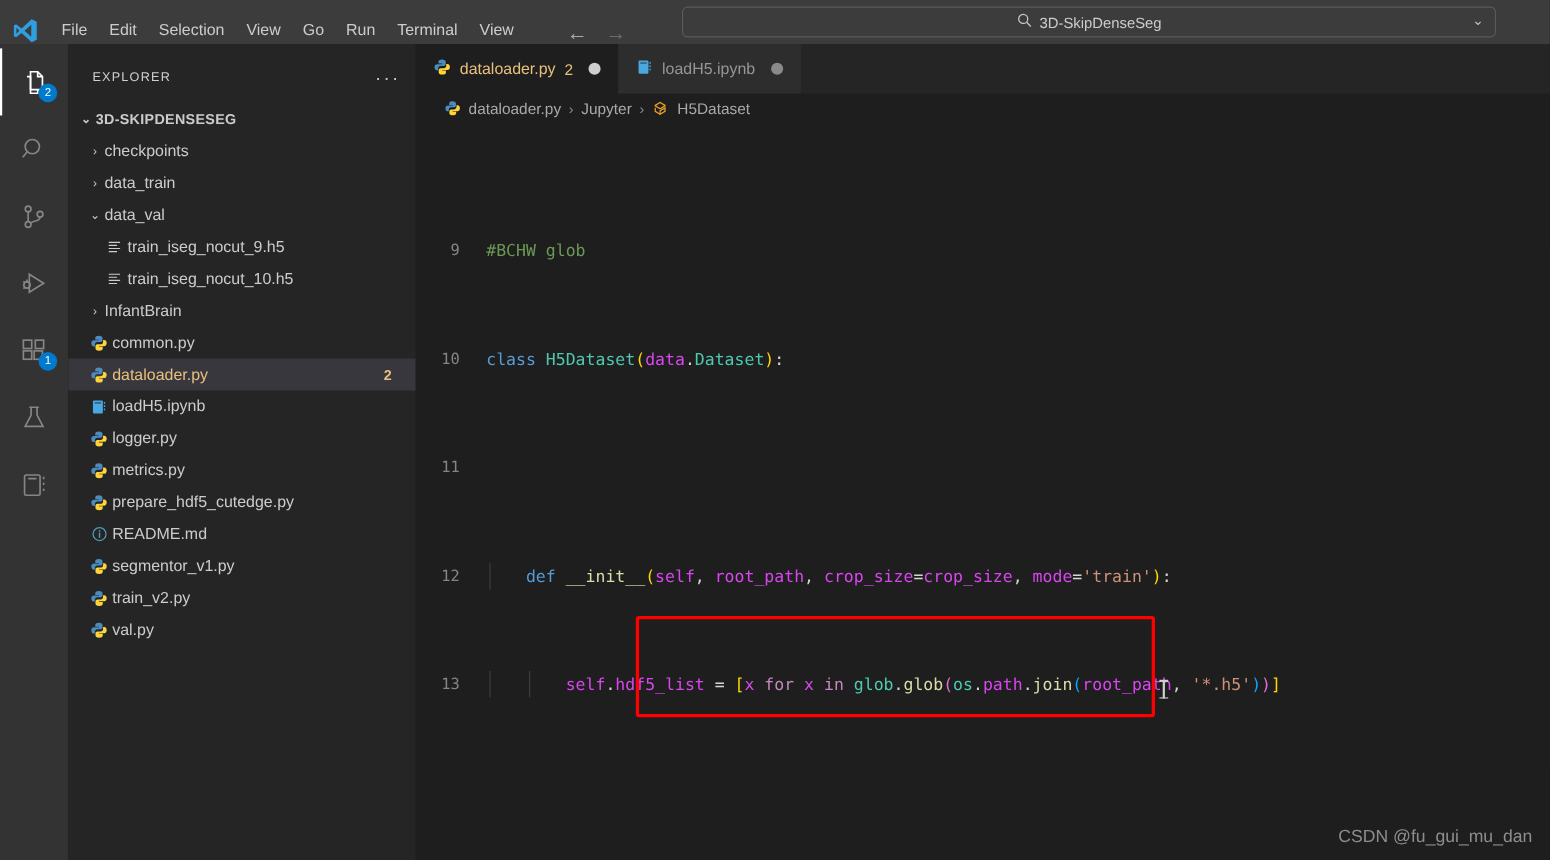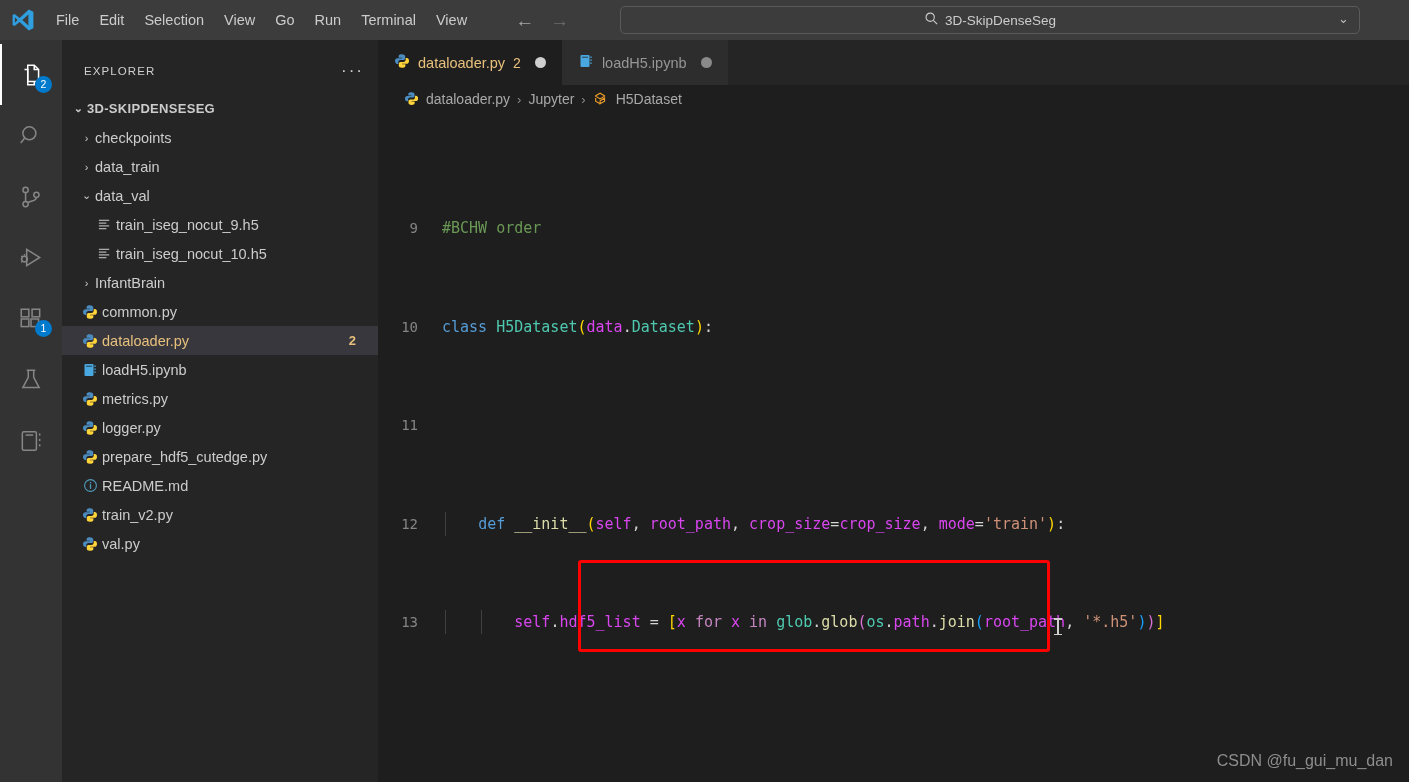--- a/index.html
+++ b/index.html
@@ -10,21 +10,21 @@
     font-family: "Liberation Sans", sans-serif;
     overflow: hidden;
     -webkit-font-smoothing: antialiased;
   }
   .app { position: relative; width: 1409px; height: 782px; display: flex; flex-direction: column; }
 
   
   .titlebar {
     height: 40px; min-height: 40px;
     background: #3c3c3c;
-    display: flex; align-items: center;
+    display: flex; align-items: flex-end;
     color: #cccccc;
     position: relative;
     z-index: 20;
   }
   .vscode-logo { width: 46px; display: flex; align-items: center; justify-content: center; }
   .menu { display: flex; align-items: center; gap: 0px; }
   .menu-item {
     font-size: 14.5px; color: #cccccc;
     padding: 4px 10px; border-radius: 3px; white-space: nowrap; cursor: default;
   }
@@ -372,31 +372,31 @@
           <span class="fname">loadH5.ipynb</span>
         </div>
 
         <div class="row d1">
           <span class="ficon">
             <svg width="16" height="16" viewBox="0 0 16 16" aria-hidden="true">
               <path d="M7.9 1.2c-2 0-3.3.6-3.3 2v1.6h3.4v.5H3.4C2 5.3 1 6.2 1 8.1s1 2.8 2.2 2.8h1.1V9.2c0-1.2 1-2.2 2.2-2.2h2.9c1 0 1.8-.8 1.8-1.8V3.2c0-1-1-2-3.3-2z" fill="#4b8bbe"></path>
               <path d="M8.1 14.8c2 0 3.3-.6 3.3-2v-1.6H8v-.5h4.6c1.4 0 2.4-.9 2.4-2.8s-1-2.8-2.2-2.8h-1.1v1.7c0 1.2-1 2.2-2.2 2.2H6.6c-1 0-1.8.8-1.8 1.8v2c0 1 1 2 3.3 2z" fill="#ffd43b"></path>
             </svg>
           </span>
+          <span class="fname">logger.py</span>
+        </div>
+
+        <div class="row d1">
+          <span class="ficon">
+            <svg width="16" height="16" viewBox="0 0 16 16" aria-hidden="true">
+              <path d="M7.9 1.2c-2 0-3.3.6-3.3 2v1.6h3.4v.5H3.4C2 5.3 1 6.2 1 8.1s1 2.8 2.2 2.8h1.1V9.2c0-1.2 1-2.2 2.2-2.2h2.9c1 0 1.8-.8 1.8-1.8V3.2c0-1-1-2-3.3-2z" fill="#4b8bbe"></path>
+              <path d="M8.1 14.8c2 0 3.3-.6 3.3-2v-1.6H8v-.5h4.6c1.4 0 2.4-.9 2.4-2.8s-1-2.8-2.2-2.8h-1.1v1.7c0 1.2-1 2.2-2.2 2.2H6.6c-1 0-1.8.8-1.8 1.8v2c0 1 1 2 3.3 2z" fill="#ffd43b"></path>
+            </svg>
+          </span>
           <span class="fname">metrics.py</span>
-        </div>
-
-        <div class="row d1">
-          <span class="ficon">
-            <svg width="16" height="16" viewBox="0 0 16 16" aria-hidden="true">
-              <path d="M7.9 1.2c-2 0-3.3.6-3.3 2v1.6h3.4v.5H3.4C2 5.3 1 6.2 1 8.1s1 2.8 2.2 2.8h1.1V9.2c0-1.2 1-2.2 2.2-2.2h2.9c1 0 1.8-.8 1.8-1.8V3.2c0-1-1-2-3.3-2z" fill="#4b8bbe"></path>
-              <path d="M8.1 14.8c2 0 3.3-.6 3.3-2v-1.6H8v-.5h4.6c1.4 0 2.4-.9 2.4-2.8s-1-2.8-2.2-2.8h-1.1v1.7c0 1.2-1 2.2-2.2 2.2H6.6c-1 0-1.8.8-1.8 1.8v2c0 1 1 2 3.3 2z" fill="#ffd43b"></path>
-            </svg>
-          </span>
-          <span class="fname">logger.py</span>
         </div>
 
         <div class="row d1">
           <span class="ficon">
             <svg width="16" height="16" viewBox="0 0 16 16" aria-hidden="true">
               <path d="M7.9 1.2c-2 0-3.3.6-3.3 2v1.6h3.4v.5H3.4C2 5.3 1 6.2 1 8.1s1 2.8 2.2 2.8h1.1V9.2c0-1.2 1-2.2 2.2-2.2h2.9c1 0 1.8-.8 1.8-1.8V3.2c0-1-1-2-3.3-2z" fill="#4b8bbe"></path>
               <path d="M8.1 14.8c2 0 3.3-.6 3.3-2v-1.6H8v-.5h4.6c1.4 0 2.4-.9 2.4-2.8s-1-2.8-2.2-2.8h-1.1v1.7c0 1.2-1 2.2-2.2 2.2H6.6c-1 0-1.8.8-1.8 1.8v2c0 1 1 2 3.3 2z" fill="#ffd43b"></path>
             </svg>
           </span>
           <span class="fname">prepare_hdf5_cutedge.py</span>
@@ -406,20 +406,29 @@
           <span class="ficon">
             <svg width="15" height="15" viewBox="0 0 16 16" aria-hidden="true">
               <circle cx="8" cy="8" r="6.3" fill="none" stroke="#519aba" stroke-width="1.2"></circle>
               <rect x="7.3" y="6.6" width="1.4" height="5" fill="#519aba"></rect>
               <rect x="7.3" y="4.2" width="1.4" height="1.5" fill="#519aba"></rect>
             </svg>
           </span>
           <span class="fname">README.md</span>
         </div>
 
+        <div class="row d1">
+          <span class="ficon">
+            <svg width="16" height="16" viewBox="0 0 16 16" aria-hidden="true">
+              <path d="M7.9 1.2c-2 0-3.3.6-3.3 2v1.6h3.4v.5H3.4C2 5.3 1 6.2 1 8.1s1 2.8 2.2 2.8h1.1V9.2c0-1.2 1-2.2 2.2-2.2h2.9c1 0 1.8-.8 1.8-1.8V3.2c0-1-1-2-3.3-2z" fill="#4b8bbe"></path>
+              <path d="M8.1 14.8c2 0 3.3-.6 3.3-2v-1.6H8v-.5h4.6c1.4 0 2.4-.9 2.4-2.8s-1-2.8-2.2-2.8h-1.1v1.7c0 1.2-1 2.2-2.2 2.2H6.6c-1 0-1.8.8-1.8 1.8v2c0 1 1 2 3.3 2z" fill="#ffd43b"></path>
+            </svg>
+          </span>
+          <span class="fname">segmentor_v1.py</span>
+        </div>
 
 
         <div class="row d1">
           <span class="ficon">
             <svg width="16" height="16" viewBox="0 0 16 16" aria-hidden="true">
               <path d="M7.9 1.2c-2 0-3.3.6-3.3 2v1.6h3.4v.5H3.4C2 5.3 1 6.2 1 8.1s1 2.8 2.2 2.8h1.1V9.2c0-1.2 1-2.2 2.2-2.2h2.9c1 0 1.8-.8 1.8-1.8V3.2c0-1-1-2-3.3-2z" fill="#4b8bbe"></path>
               <path d="M8.1 14.8c2 0 3.3-.6 3.3-2v-1.6H8v-.5h4.6c1.4 0 2.4-.9 2.4-2.8s-1-2.8-2.2-2.8h-1.1v1.7c0 1.2-1 2.2-2.2 2.2H6.6c-1 0-1.8.8-1.8 1.8v2c0 1 1 2 3.3 2z" fill="#ffd43b"></path>
             </svg>
           </span>
           <span class="fname">train_v2.py</span>
@@ -488,21 +497,21 @@
         </span>
         <span class="bc-text">H5Dataset</span>
       </div>
 
       <div class="code-wrap">
         <div class="code">
 
           
           <div class="ln-row">
             <span class="ln">9</span>
-            <span class="codetext"><span class="c-com">#BCHW order</span></span>
+            <span class="codetext"><span class="c-com">#BCHW glob</span></span>
           </div>
           
           <div class="ln-row">
             <span class="ln">10</span>
             <span class="codetext"><span class="c-kw">class</span> <span class="c-cls">H5Dataset</span><span class="c-p1">(</span><span class="c-var">data</span><span class="c-op">.</span><span class="c-cls">Dataset</span><span class="c-p1">)</span><span class="c-op">:</span></span>
           </div>
           
           <div class="ln-row">
             <span class="ln">11</span>
             <span class="codetext"><span class="ig" style="left:5px"></span></span>

